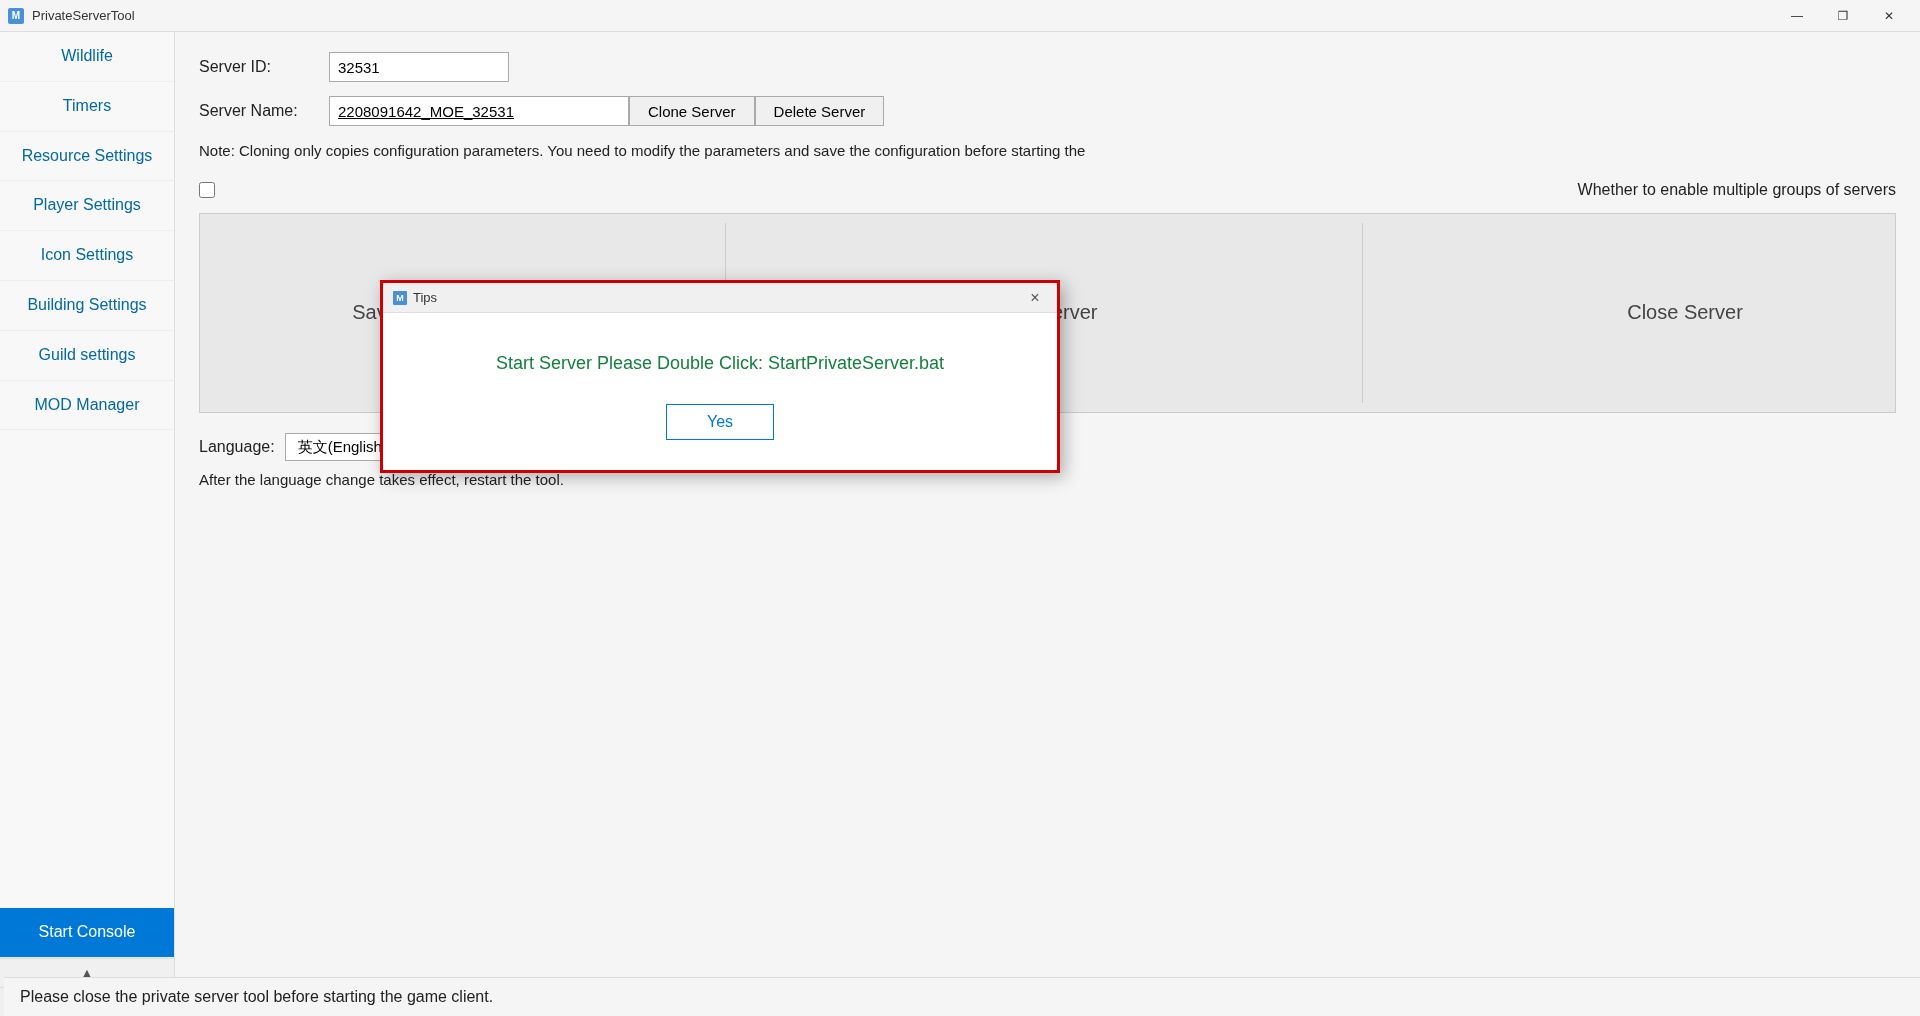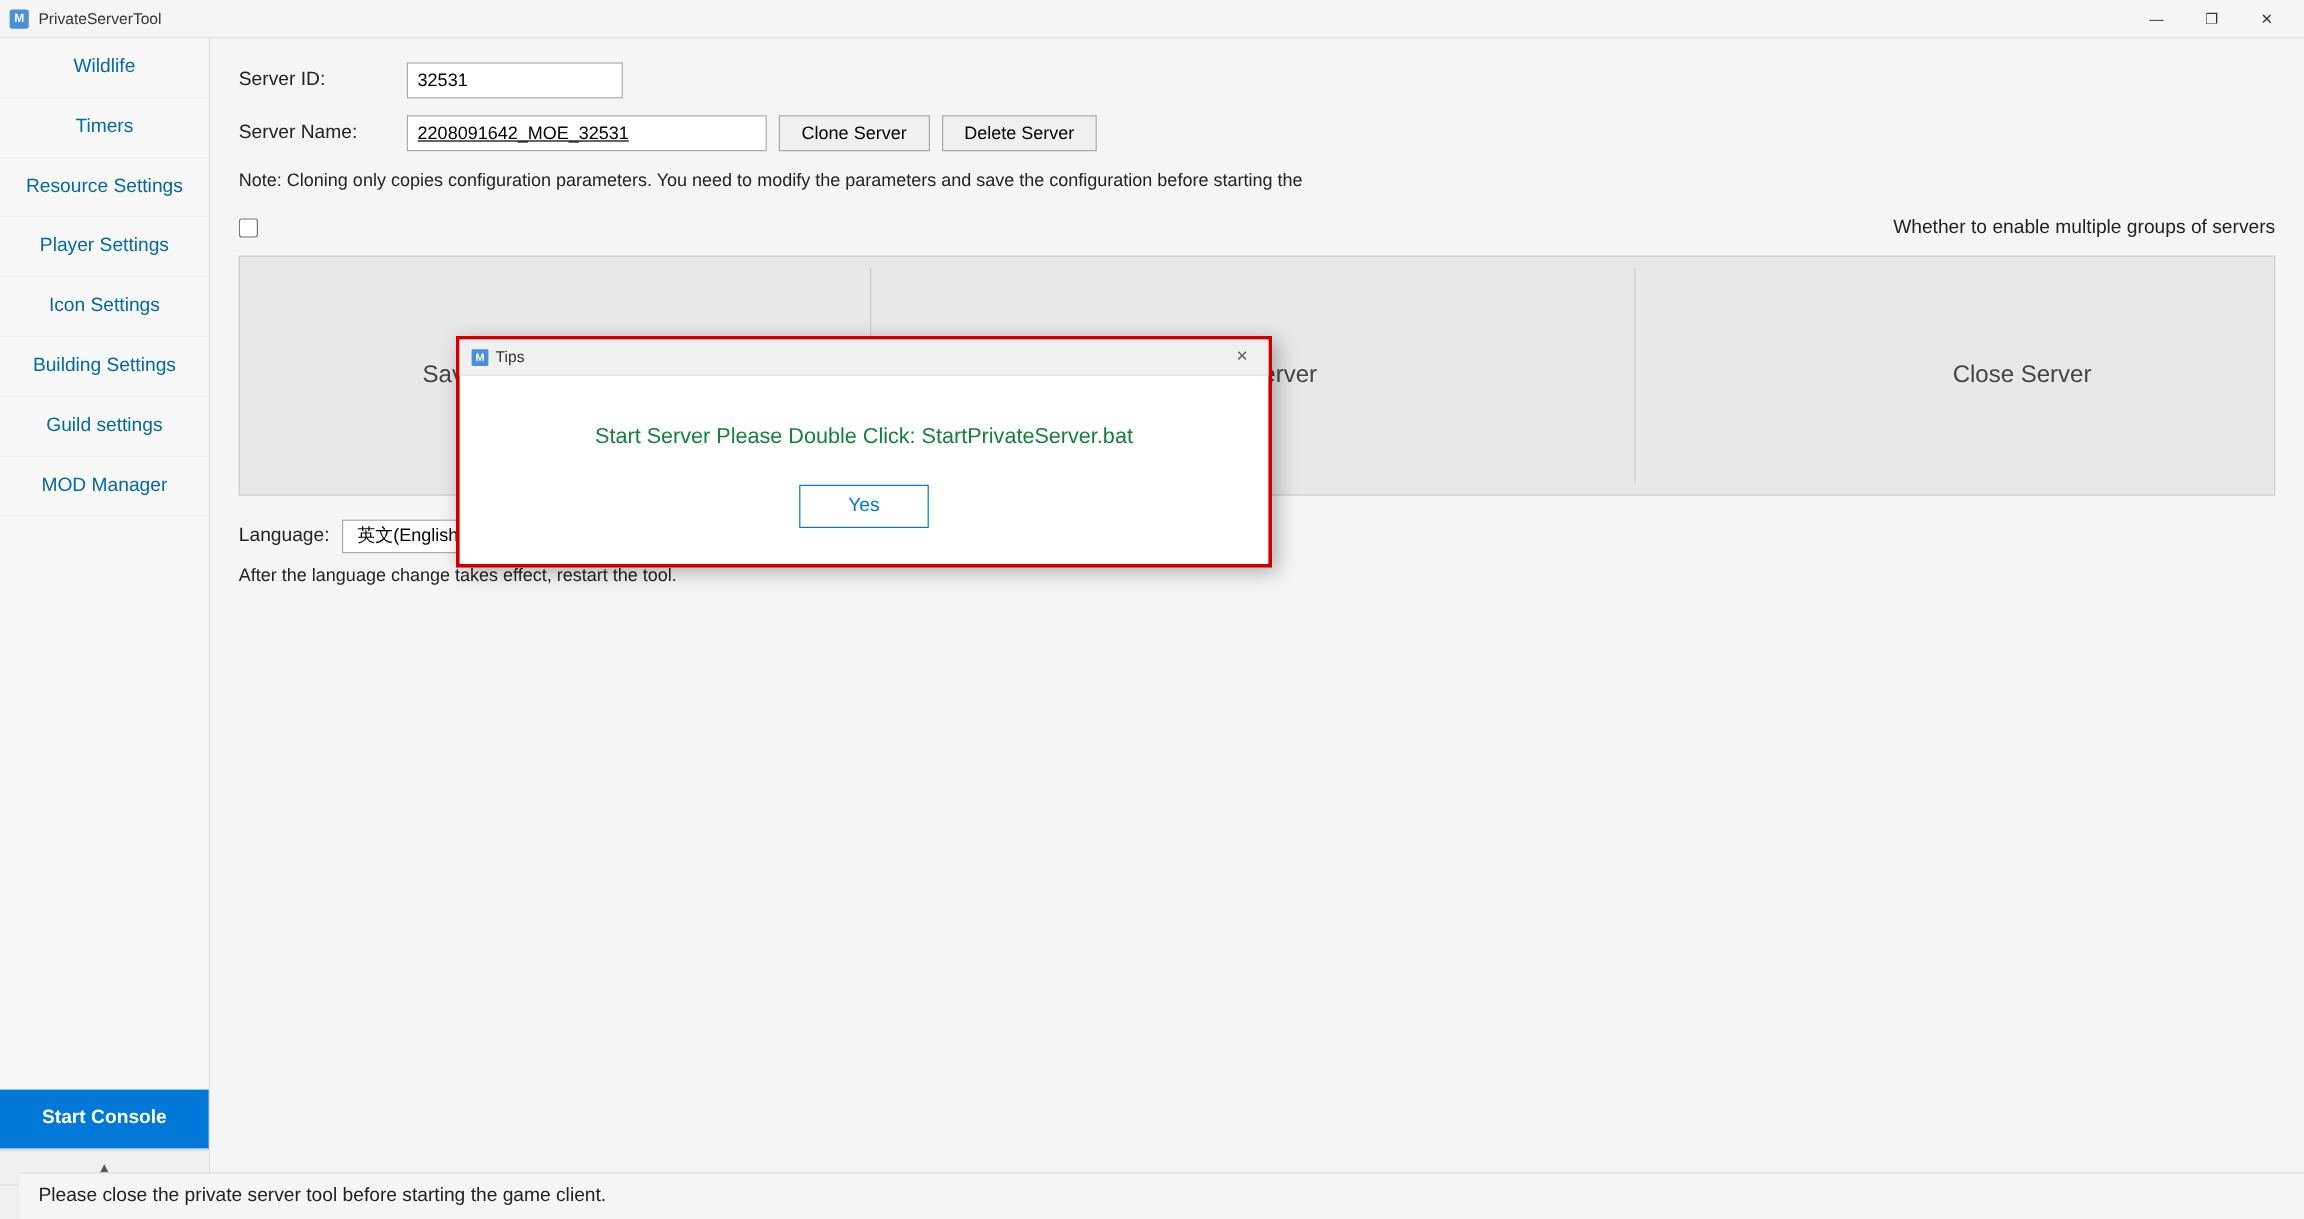--- a/index.html
+++ b/index.html
@@ -80,21 +80,20 @@
       text-align: center;
       font-size: 16px;
       cursor: pointer;
       color: #0369a1;
       border-bottom: 1px solid #eee;
       line-height: 1.3;
     }
     .sidebar-item.active {
       background: #0078d7;
       color: white;
-      font-weight: bold;
     }
     .sidebar-bottom {
       margin-top: auto;
       display: flex;
       flex-direction: column;
     }
     .sidebar-arrow {
       text-align: center;
       padding: 6px;
       cursor: pointer;
@@ -116,21 +115,20 @@
     
     .main-content::-webkit-scrollbar { width: 12px; }
     .main-content::-webkit-scrollbar-track { background: #f0f0f0; }
     .main-content::-webkit-scrollbar-thumb { background: #c0c0c0; border: 2px solid #f0f0f0; }
 
     
     .form-row {
       display: flex;
       align-items: center;
       margin-bottom: 14px;
-      gap: 10px;
     }
     .form-label {
       font-size: 16px;
       color: #222;
       white-space: nowrap;
       min-width: 130px;
     }
     .form-input {
       font-size: 15px;
       padding: 4px 8px;
@@ -213,21 +211,21 @@
     }
     .lang-note {
       font-size: 15px;
       color: #222;
     }
 
     
     .status-bar {
       position: absolute;
       bottom: 0;
-      left: 16px;
+      left: 4px;
       right: 0;
       background: #f5f5f5;
       border-top: 1px solid #ddd;
       padding: 10px 16px;
       font-size: 16px;
       color: #222;
     }
 
     
     .dialog-overlay {

